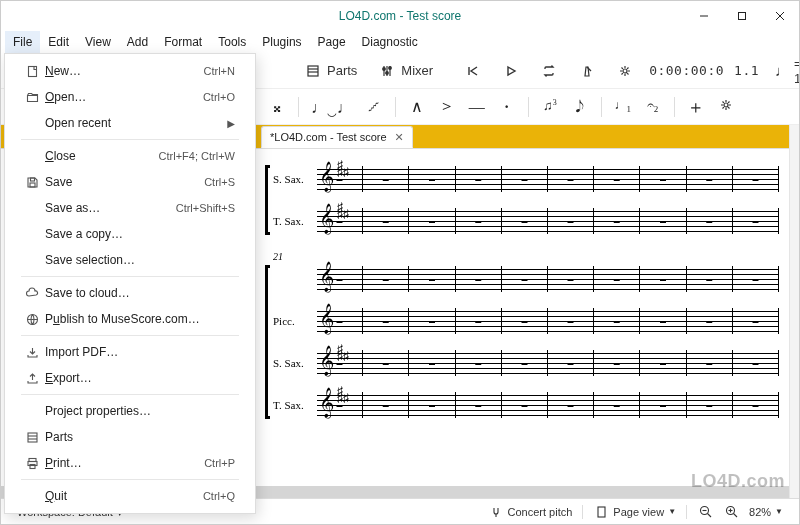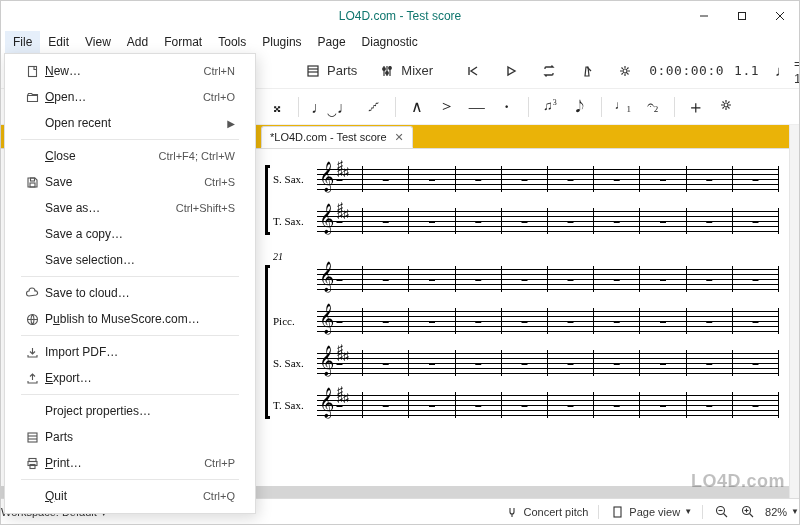--- a/index.html
+++ b/index.html
@@ -49,21 +49,21 @@
   .lines { position:absolute; inset:0; }
   .lines div { position:absolute; left:0; right:0; height:1px; background:#000; }
   .lines .l1{top:3px}.lines .l2{top:8px}.lines .l3{top:13px}.lines .l4{top:18px}.lines .l5{top:23px}
   .barlines { position:absolute; inset:0; display:flex; }
   .barlines span { flex:1; border-right:1px solid #000; display:flex; align-items:center; justify-content:center; position:relative; }
   .barlines span::after { content:"▬"; font-size:6px; color:#000; line-height:0; }
   .clef { position:absolute; left:2px; top:-4px; font-size:26px; font-family:"Times New Roman",serif; }
   .keysig { position:absolute; left:20px; top:-4px; font-size:12px; line-height:7px; font-family:"Times New Roman",serif; }
   .mnum { position:absolute; left:0; top:-14px; font-style:italic; font-size:10px; font-family:"Times New Roman",serif;}
   
-  .statusbar { height:26px; border-top:1px solid #ddd; display:flex; align-items:center; padding:0 0; font-size:11px; color:#333; justify-content:space-between; background:#fff; position:absolute; left:0; right:0; bottom:0;gap:40px;}
+  .statusbar { height:26px; border-top:1px solid #ddd; display:flex; align-items:center; padding:0 16px; font-size:11px; color:#333; justify-content:space-between; background:#fff; position:absolute; left:0; right:0; bottom:0;gap:40px;}
   .status-right { display:flex; align-items:center; gap:10px; }
   .status-right .sb-btn { display:flex; align-items:center; gap:4px; }
   .status-sep { width:1px; height:14px; background:#ddd; }
   .watermark { position:absolute; right:14px; bottom:32px; color:rgba(0,0,0,0.25); font-size:18px; font-weight:600; letter-spacing:0.5px; pointer-events:none; font-family:Arial,sans-serif;}
   .right-splitter { position:absolute; right:0; top:124px; bottom:26px; width:10px; background:#f4f4f4; border-left:1px solid #e5e5e5;}
   
   .ico { width:16px; height:16px; display:inline-flex; align-items:center; justify-content:center; }
 </style>
 </head>
 <body>

